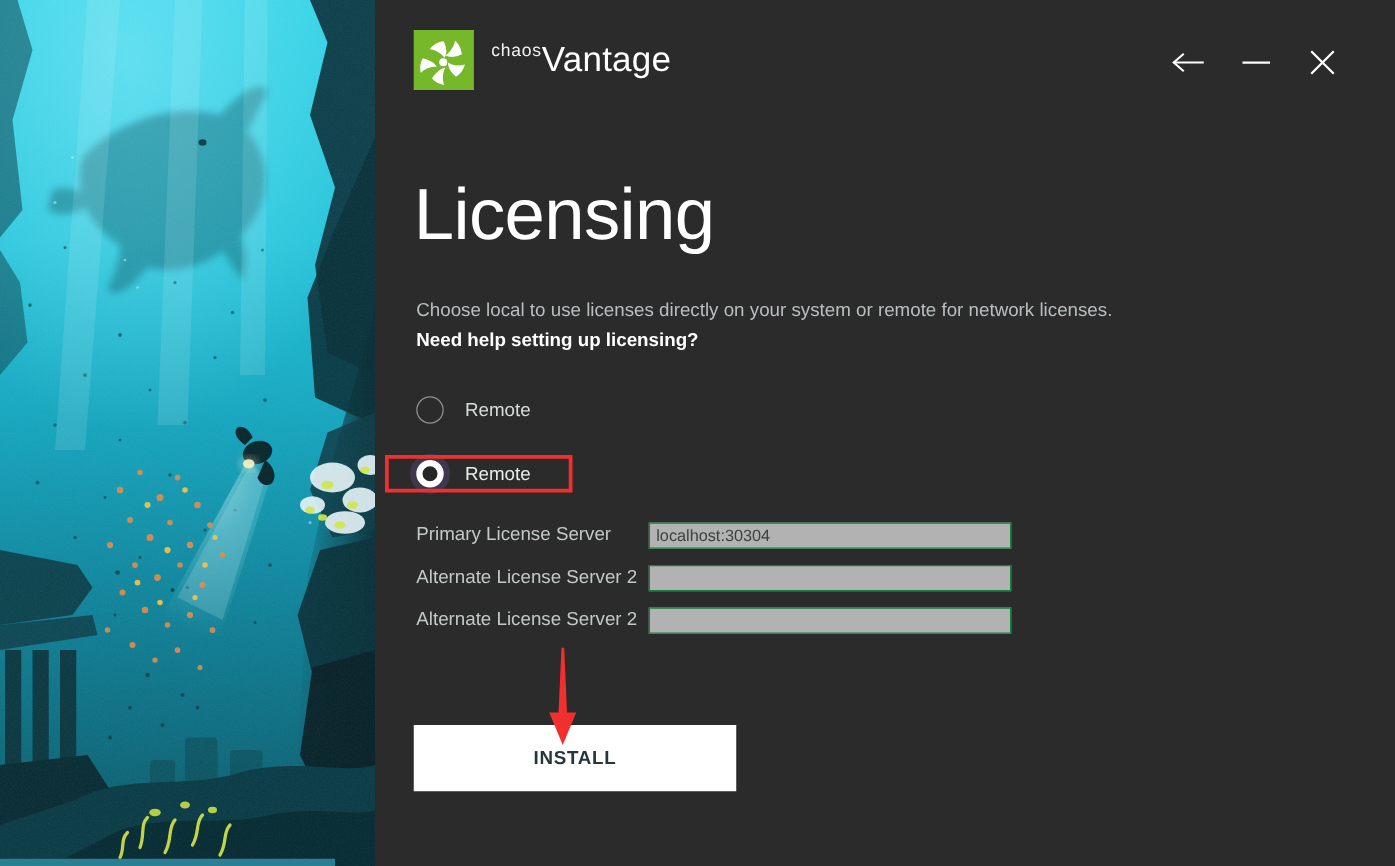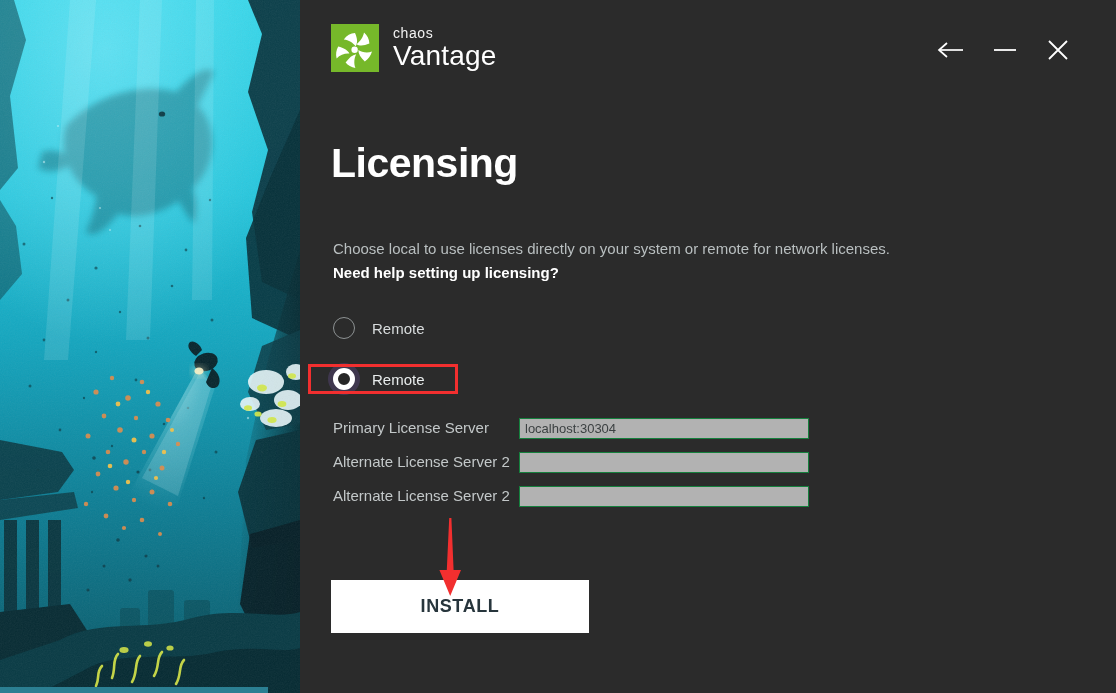--- a/index.html
+++ b/index.html
@@ -59,21 +59,21 @@
     left: 31px; top: 24px;
     display: flex;
     align-items: center;
     gap: 14px;
   }
   #brand-mark {
     width: 48px; height: 48px;
     background: #76b82a;
     display: block;
   }
-  #brand-text { display: flex; flex-direction: column; justify-content: center; }
+  #brand-text { display: flex; flex-direction: row; justify-content: center; }
   #brand-chaos {
     font-size: 14px;
     color: #f2f2f2;
     letter-spacing: .6px;
     line-height: 1.05;
     font-weight: 400;
   }
   #brand-vantage {
     font-size: 28px;
     color: #ffffff;
@@ -92,22 +92,22 @@
   }
   #btn-back  { left: 631px; }
   #btn-min   { left: 685px; }
   #btn-close { left: 738px; }
   .winbtn svg { display: block; }
 
   
   #page-title {
     position: absolute;
     left: 31px; top: 143px;
-    font-size: 41px;
-    font-weight: 700;
+    font-size: 58px;
+    font-weight: 400;
     color: #ffffff;
     letter-spacing: -0.5px;
     line-height: 1;
   }
 
   #subtitle {
     position: absolute;
     left: 33px; top: 239px;
     font-size: 15px;
     color: #b9bfc0;
@@ -215,21 +215,21 @@
 
   
   #install-button {
     position: absolute;
     left: 31px; top: 580px;
     width: 258px; height: 53px;
     background: #ffffff;
     border: none;
     color: #27353c;
     font-family: "Liberation Sans", sans-serif;
-    font-size: 18px;
+    font-size: 15px;
     font-weight: bold;
     letter-spacing: .6px;
     cursor: pointer;
   }
 
   
   #install-arrow {
     position: absolute;
     left: 128px; top: 518px;
     width: 44px; height: 80px;

